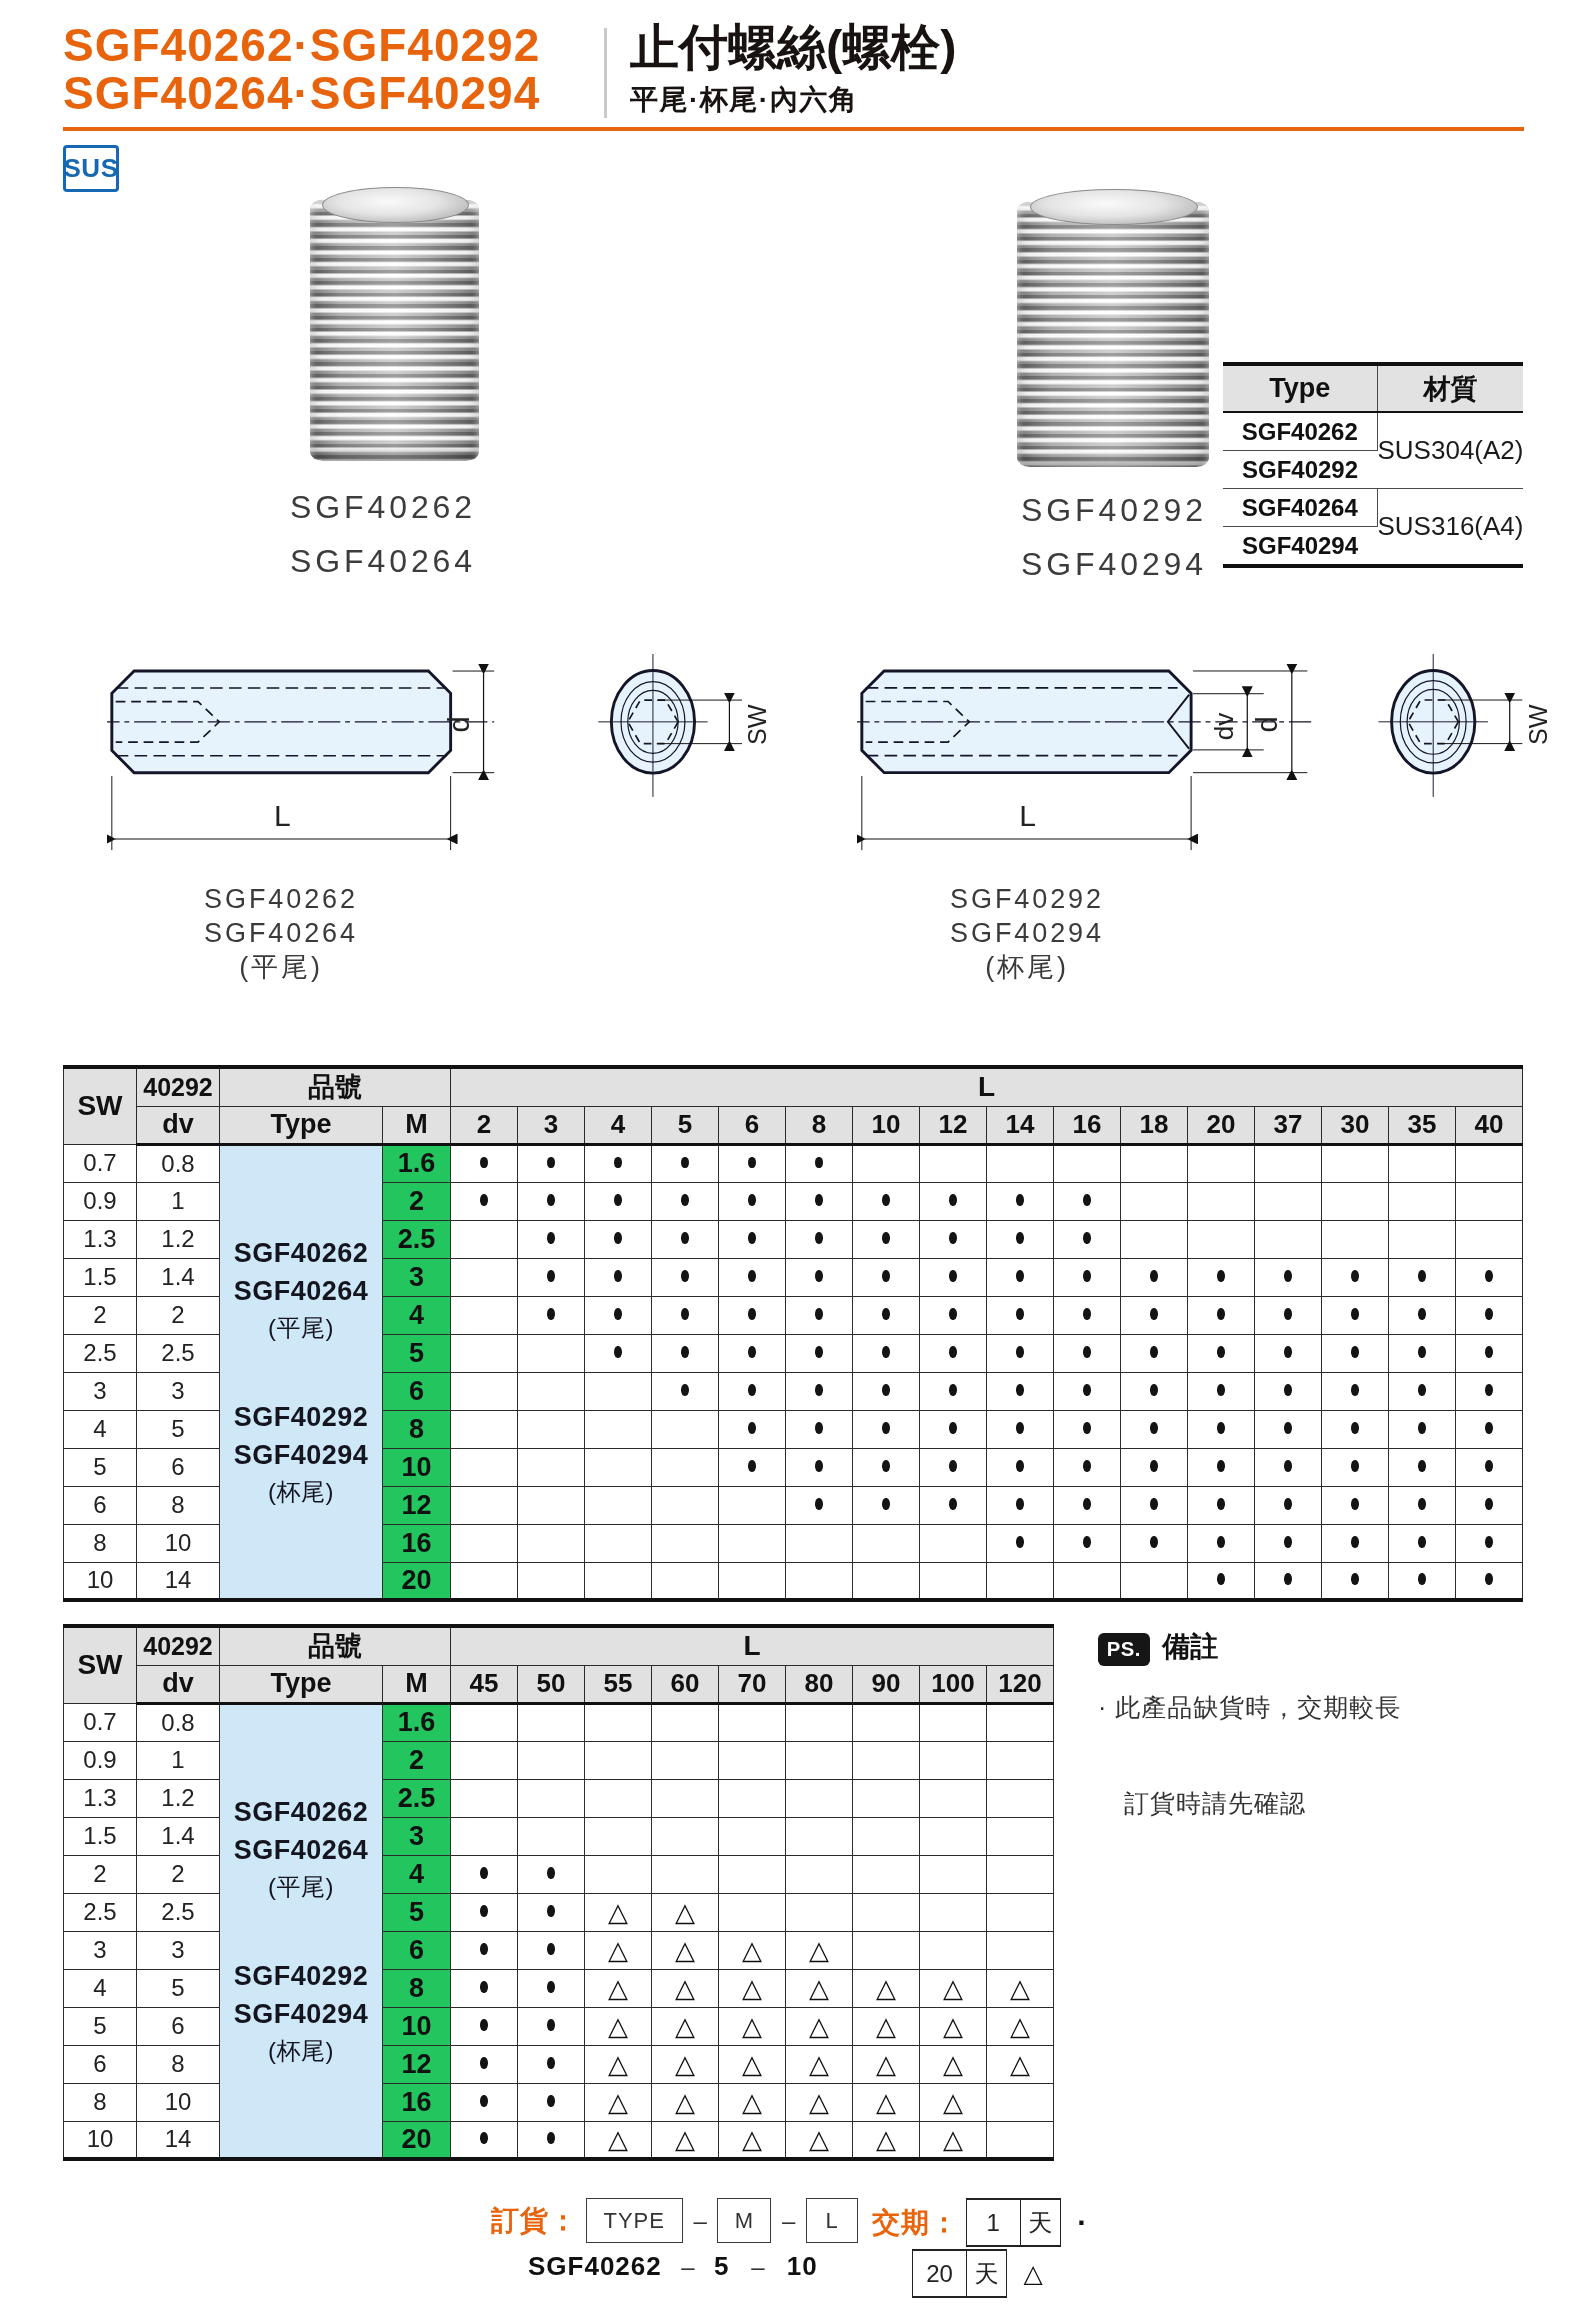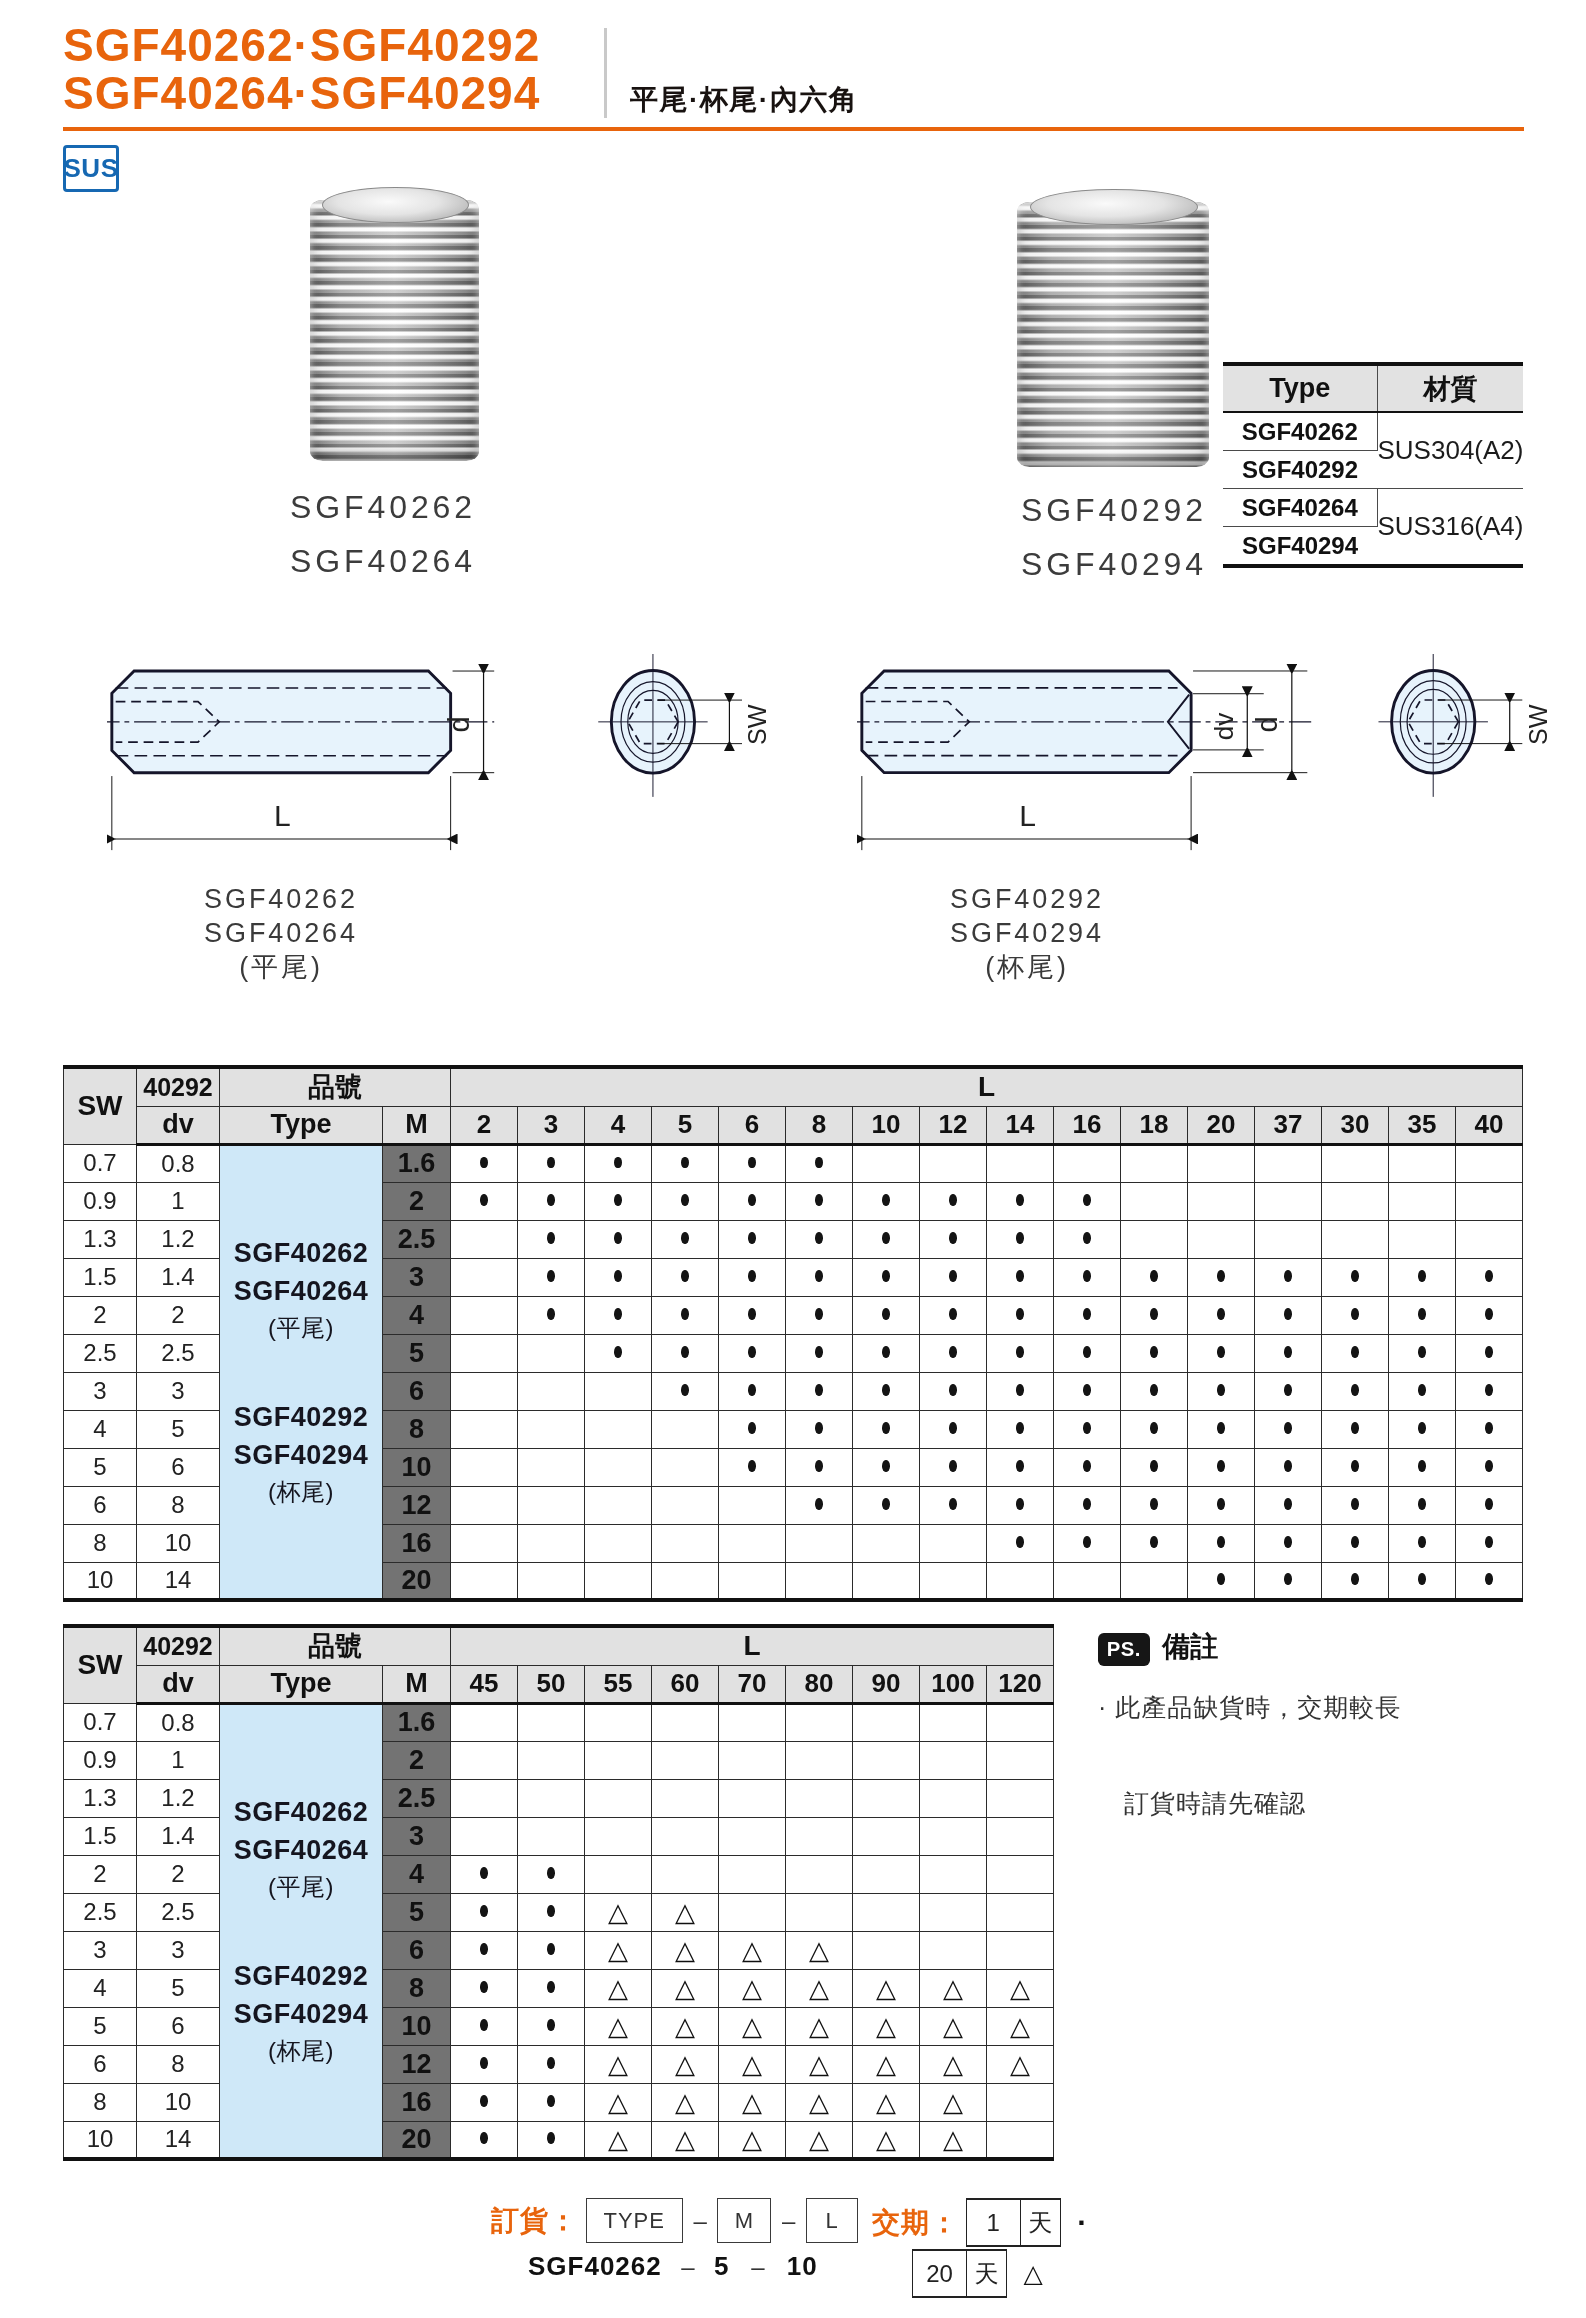--- a/index.html
+++ b/index.html
@@ -50,21 +50,21 @@
   .spec th,.spec td{border:1px solid #2b2b2b;border-top-width:1.9px;border-bottom-width:1.9px;
         padding:0;text-align:center;vertical-align:middle;overflow:hidden;}
   .spec thead th{background:#e1e1e1;font-weight:700;}
   .spec thead tr:last-child th{border-bottom:3.4px solid #111;}
   .th-sw{font-size:28px;}
   .th-model{font-size:25px;}
   .th-dv,.th-type,.th-m,.th-pin{font-size:27px;}
   .th-len{font-size:26px;}
   .th-lband{font-size:28px;}
   .cell-swdv{font-size:24px;font-weight:400;color:#222;}
-  .mcell{background:#737373;font-size:27px;font-weight:700;text-align:center;}
+  .mcell{background:#22c55e;font-size:27px;font-weight:700;text-align:center;}
   .typecell{background:#cfe8f8;vertical-align:middle;}
   .lfirst{border-left:2.4px solid #111;}
   .tc-line{font-size:27px;font-weight:700;color:#15151f;line-height:38px;letter-spacing:0.5px;}
   .tc-sub{font-size:24px;font-weight:500;line-height:35px;}
   .tc-gap{height:53px;}
   .dot{display:inline-block;width:7.3px;height:11.6px;border-radius:50%;background:#141414;}
   .tri{font-family:"DejaVu Sans",sans-serif;font-size:26px;line-height:1;color:#101010;font-weight:400;}
 
   
   .ps-head{position:absolute;left:1098px;top:1628px;display:flex;align-items:flex-end;}
@@ -86,20 +86,21 @@
   .ord-mark.tri{font-size:25px;font-weight:400;}
   .ex-item{font-size:26px;font-weight:700;color:#111;letter-spacing:1px;}
 </style>
 </head>
 <body>
 
 <div id="page">
 
   <div class="hdr-codes"><span>SGF40262·SGF40292</span><br><span>SGF40264·SGF40294</span></div>
   <div class="hdr-divider"></div>
+  <div class="hdr-title">止付螺絲(螺栓)</div>
   <div class="hdr-sub">平尾·杯尾·內六角</div>
   <div class="hdr-rule"></div>
   <div class="sus-badge">SUS</div>
 
   <div class="screw" style="left:310px;top:200px;width:169px;height:261px;"></div>
   <div class="photo-label" style="left:257px;top:480px;width:252px;">
     <div>SGF40262</div>
     <div>SGF40264</div>
   </div>
   <div class="screw" style="left:1017px;top:202px;width:192px;height:265px;"></div>

